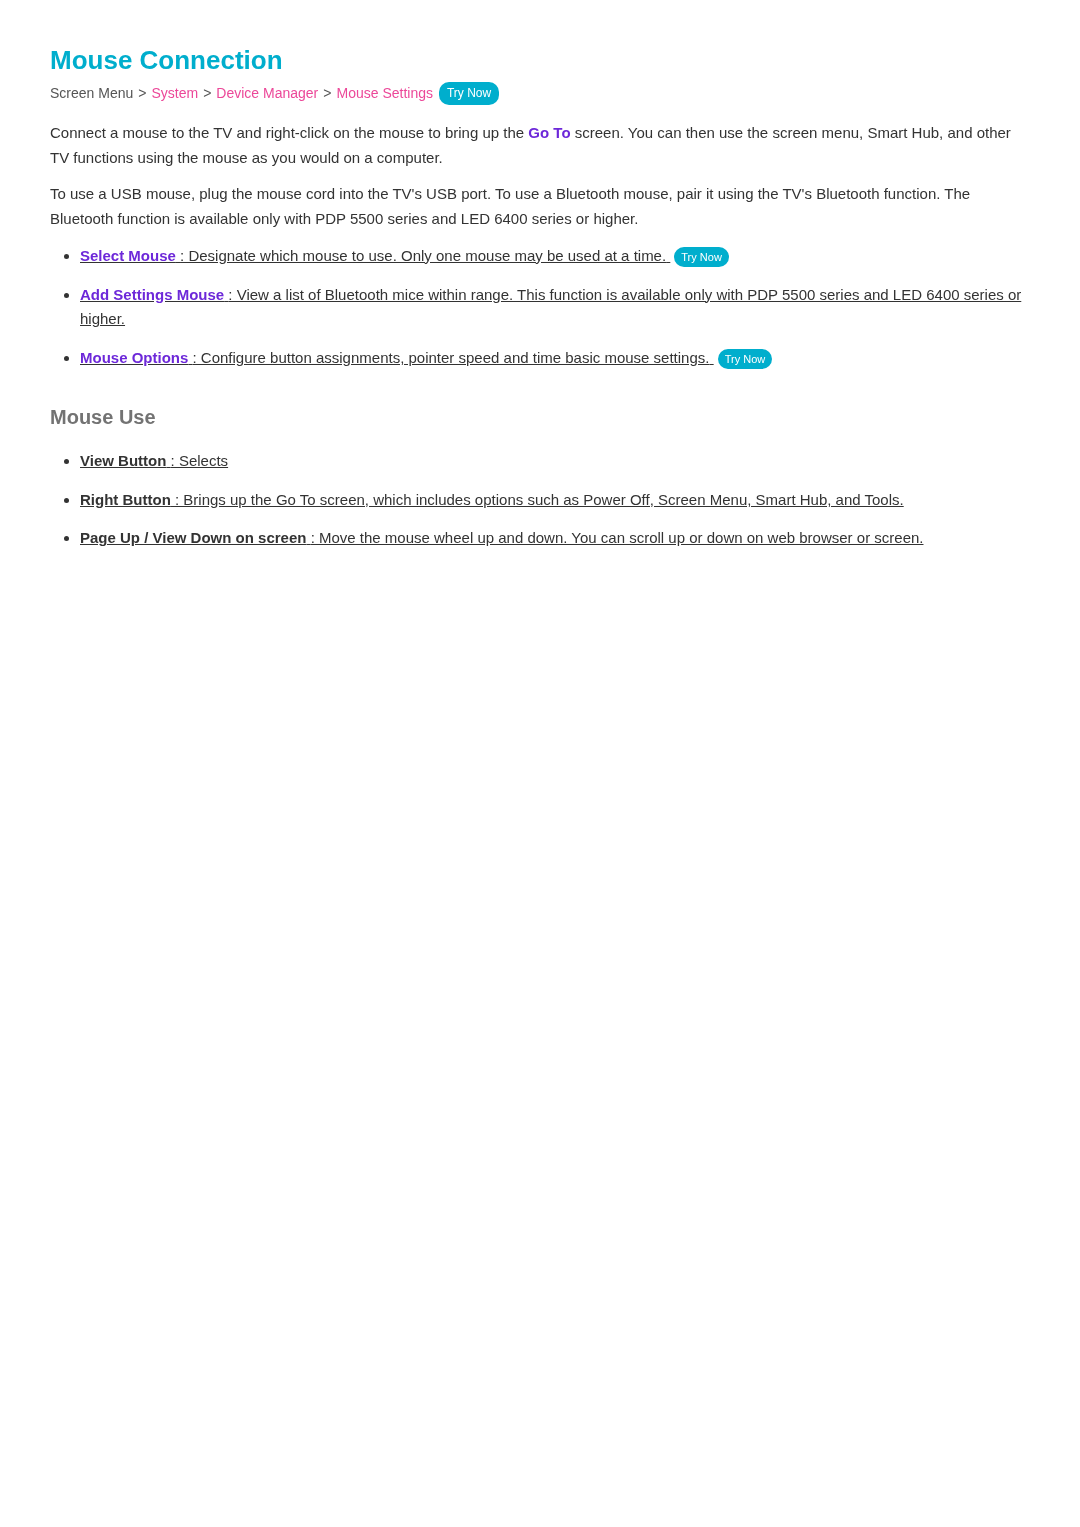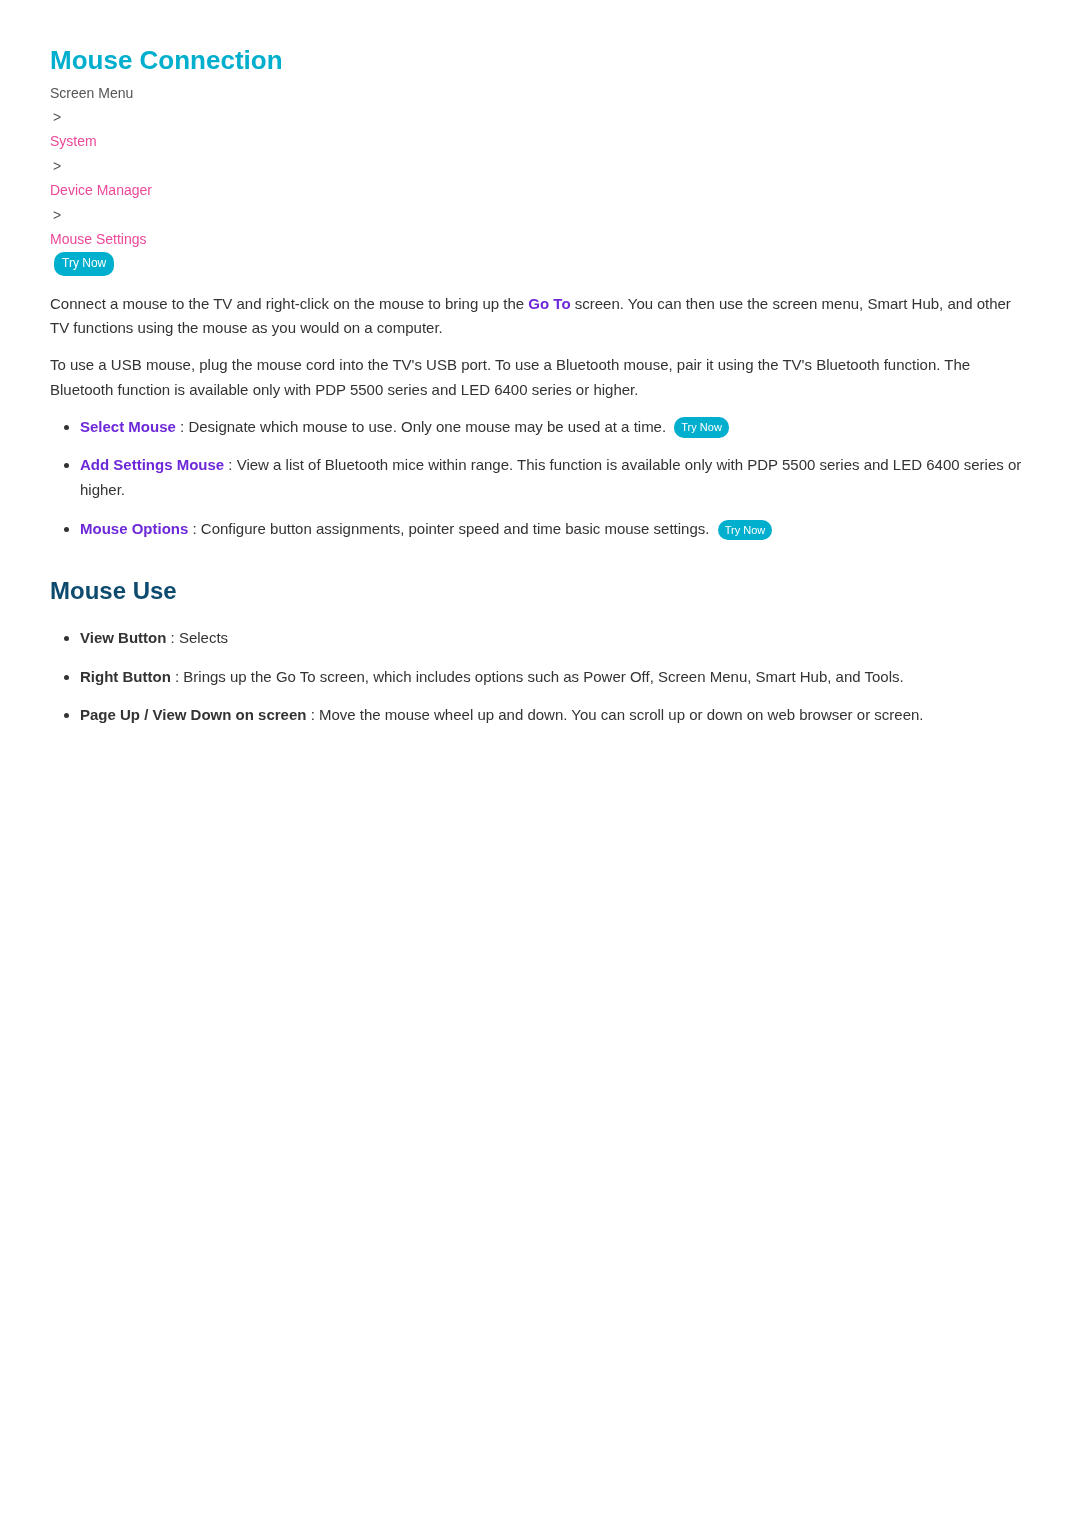--- a/index.html
+++ b/index.html
@@ -25,21 +25,20 @@
     }
 
     .breadcrumb {
       font-size: 14px;
       color: #555555;
       margin-bottom: 16px;
       display: flex;
       align-items: flex-start;
       flex-wrap: wrap;
       gap: 2px;
-      flex-direction: column;
     }
 
     .breadcrumb-separator {
       color: #555555;
       margin: 0 3px;
     }
 
     .breadcrumb-link {
       color: #ec4899;
     }
@@ -64,37 +63,38 @@
       font-size: 15px;
       color: #333333;
       margin-bottom: 12px;
       line-height: 1.65;
     }
 
     .bullet-list {
       list-style: disc;
       padding-left: 30px;
       margin-bottom: 20px;
+      text-decoration: underline;
     }
 
     .bullet-list li {
       margin-bottom: 14px;
       font-size: 15px;
       color: #333333;
       line-height: 1.65;
     }
 
     .link-text {
       color: #6d28d9;
       font-weight: bold;
     }
 
     .section-title {
-      color: #0c4a6e;
-      font-size: 24px;
+      color: #737373;
+      font-size: 20px;
       font-weight: bold;
       margin-top: 30px;
       margin-bottom: 16px;
     }
 
     .inline-try-now {
       display: inline-block;
       background-color: #00aecd;
       color: #ffffff;
       font-size: 11px;

